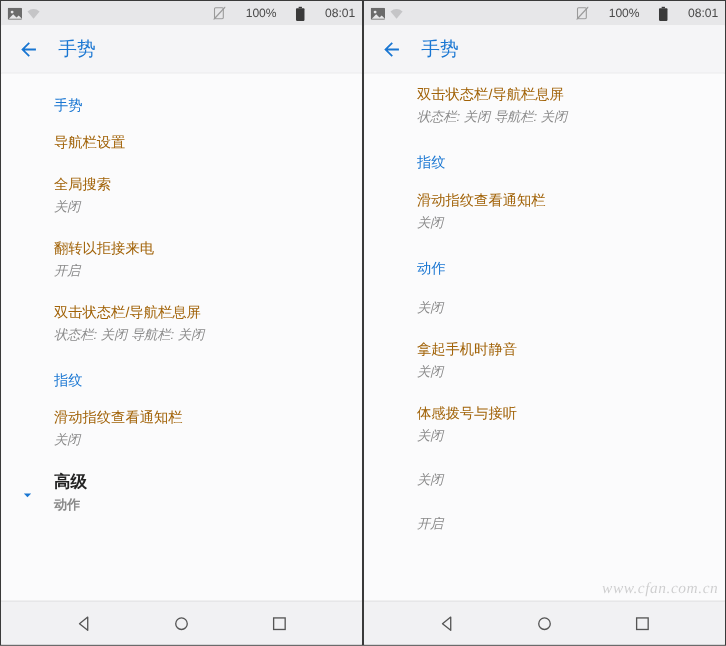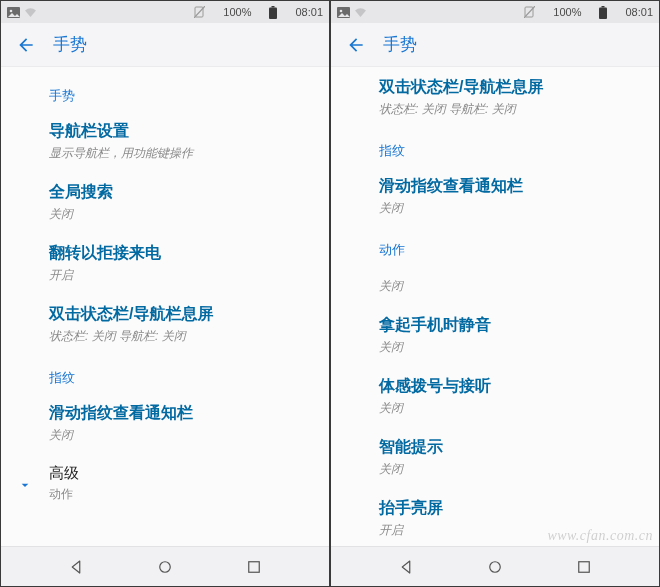--- a/index.html
+++ b/index.html
@@ -68,34 +68,34 @@
   }
   .section-header {
     font-size: 13px;
     color: #1976d2;
     padding: 14px 20px 6px 48px;
   }
   .item {
     padding: 10px 20px 10px 48px;
   }
   .item .label {
-    font-size: 16px;
-    color: #0369a1;
-    font-weight: bold;
+    font-size: 13px;
+    color: #a16207;
   }
   .item .sub {
     font-size: 12px;
     color: #8a8a8a;
     margin-top: 3px;
     font-style: italic;
   }
   .adv-row {
     display:flex;
     align-items: center;
     padding: 10px 36px 10px 14px;
+    font-weight: bold;
   }
   .adv-row .chev {
     width: 20px; height:20px;
     color:#1976d2;
     display:flex; align-items:center; justify-content:center;
     margin-top:2px;
     margin-right:14px;
   }
   .adv-row .texts .label { font-size:15px; color:#222; }
   .adv-row .texts .sub { font-size:12px; color:#8a8a8a; margin-top:3px; }
@@ -168,21 +168,20 @@
         </svg>
     </div>
     <div class="title">手势</div>
   </div>
 
   <div class="content">
     <div class="section-header">手势</div>
 
     <div class="item">
       <div class="label">导航栏设置</div>
-      <div class="sub">显示导航栏，用功能键操作</div>
     </div>
     <div class="item">
       <div class="label">全局搜索</div>
       <div class="sub">关闭</div>
     </div>
     <div class="item">
       <div class="label">翻转以拒接来电</div>
       <div class="sub">开启</div>
     </div>
     <div class="item">
@@ -290,25 +289,23 @@
     </div>
     <div class="item">
       <div class="label">拿起手机时静音</div>
       <div class="sub">关闭</div>
     </div>
     <div class="item">
       <div class="label">体感拨号与接听</div>
       <div class="sub">关闭</div>
     </div>
     <div class="item">
-      <div class="label">智能提示</div>
-      <div class="sub">关闭</div>
-    </div>
-    <div class="item">
-      <div class="label">抬手亮屏</div>
+      <div class="sub">关闭</div>
+    </div>
+    <div class="item">
       <div class="sub">开启</div>
     </div>
   </div>
 
   <div class="navbar">
     <div class="navbtn">
       <svg width="18" height="18" viewBox="0 0 24 24">
           <path d="M17 4 L7 12 L17 20 Z" fill="none" stroke="#555" stroke-width="1.6" stroke-linejoin="round"></path>
         </svg>
     </div>

